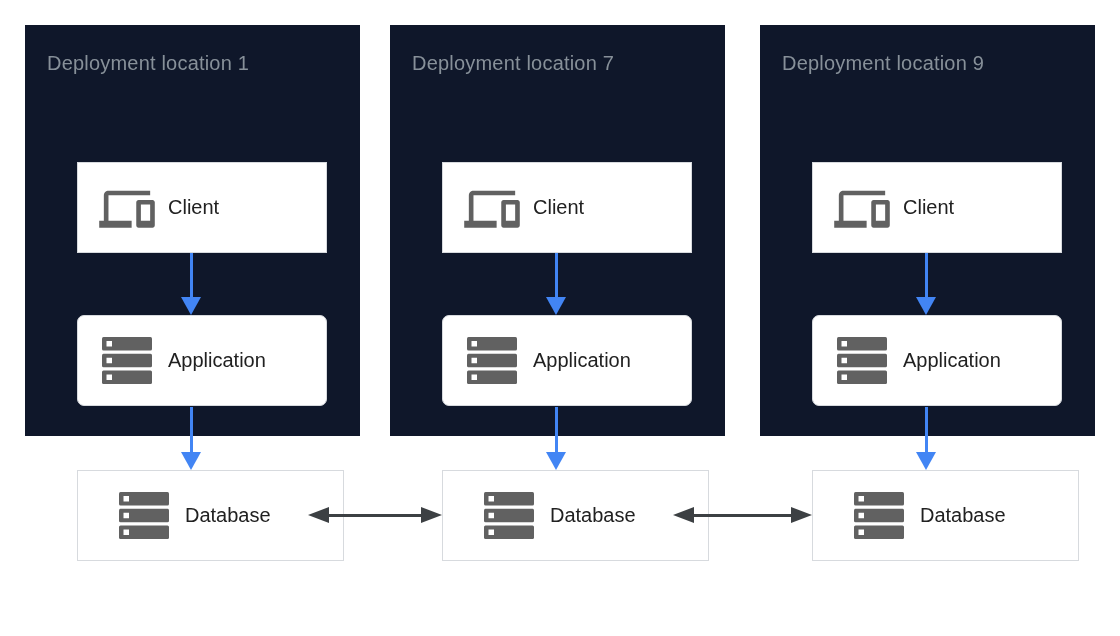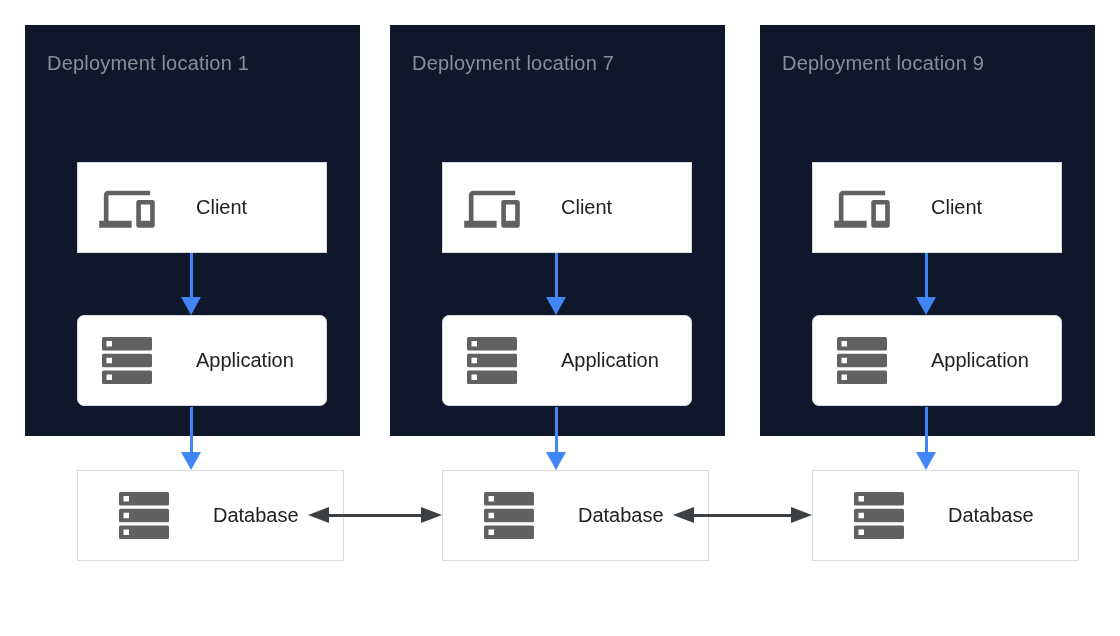--- a/index.html
+++ b/index.html
@@ -48,21 +48,21 @@
   .node-database    { top: 445px; padding-left: 36px; }
   .node .icon {
     width: 60px;
     height: 50px;
     display: flex;
     align-items: center;
     justify-content: center;
     flex: 0 0 60px;
   }
   .node .label {
-    margin-left: 39px;
+    margin-left: 11px;
     font-size: 20px;
     color: #212121;
     white-space: nowrap;
   }
   
   .varrow {
     position: absolute;
     width: 24px;
     left: 155px;
   }

